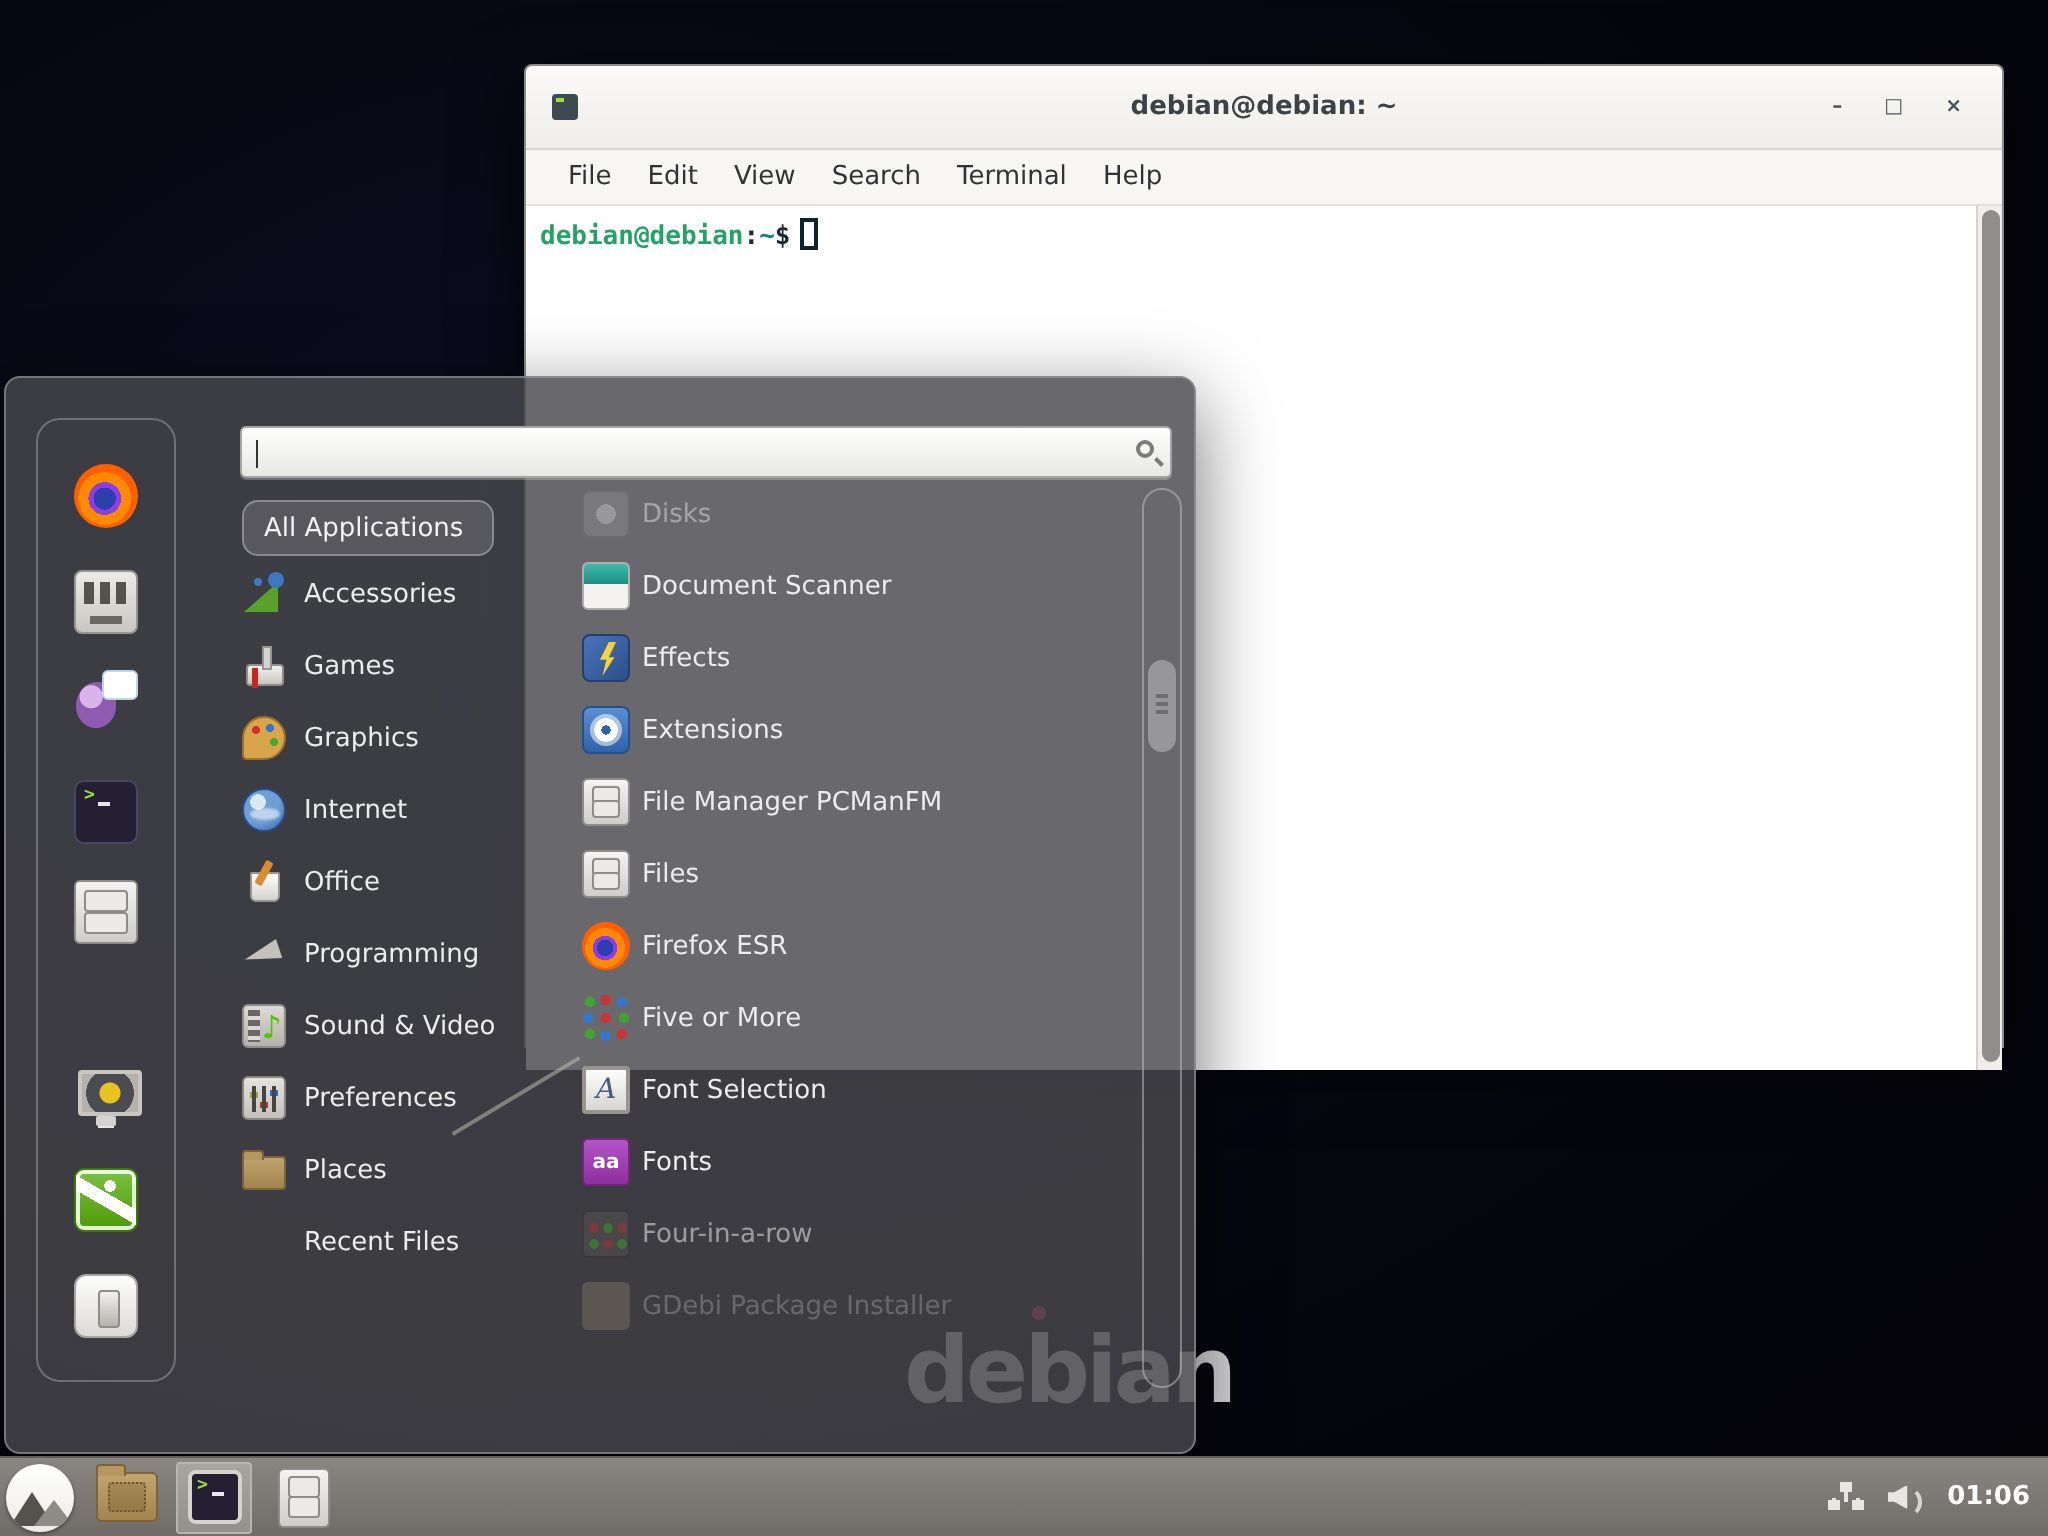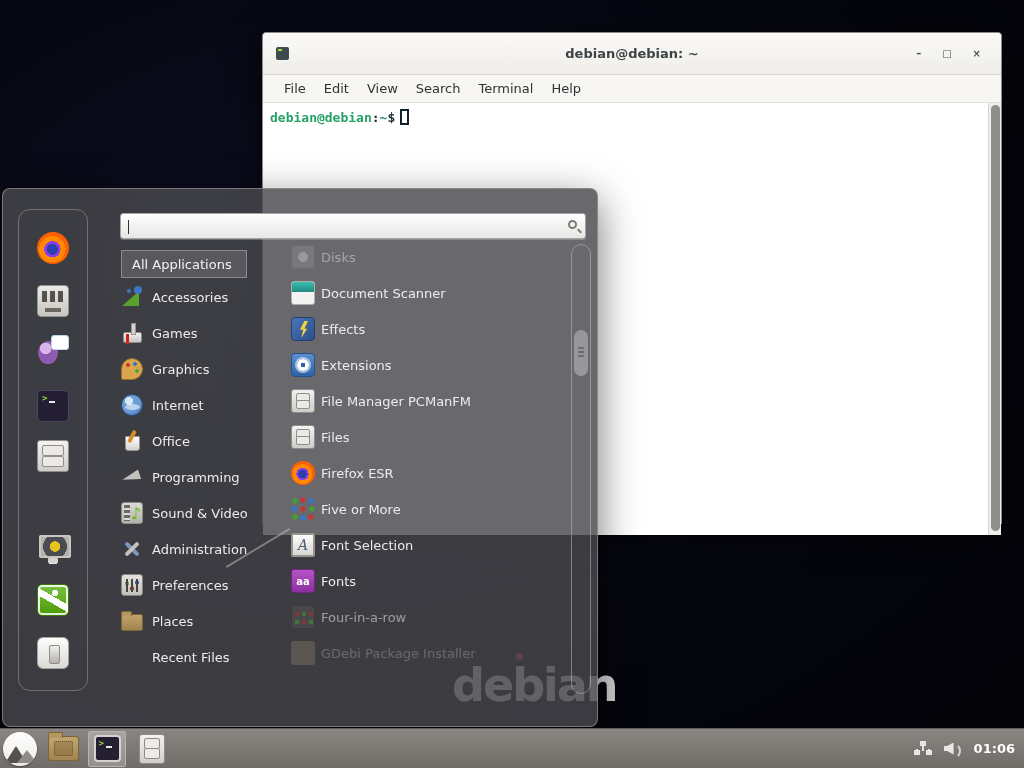--- a/index.html
+++ b/index.html
@@ -56,21 +56,21 @@
   .searchbox { position:absolute; left:117px; top:24px; width:466px; height:26px;
     background:linear-gradient(#fefefe,#e7e7e5); border:1px solid #a6a4a1; border-radius:3px;
     box-shadow:0 1px 0 rgba(255,255,255,0.25); }
   .search-caret { position:absolute; left:7px; top:6px; width:1px; height:14px; background:#333; }
   .search-glass { position:absolute; right:8px; top:6px; width:9px; height:9px;
     border:2px solid #7d7b78; border-radius:50%; }
   .search-glass::after { content:""; position:absolute; left:7px; top:8px; width:5px; height:2px;
     background:#7d7b78; transform:rotate(45deg); }
 
   .all-apps-btn { position:absolute; left:118px; top:61px; width:126px; height:28px;
-    background:rgba(255,255,255,0.14); border:1px solid rgba(255,255,255,0.30); border-radius:0;
+    background:rgba(255,255,255,0.14); border:1px solid rgba(255,255,255,0.30); border-radius:8px;
     color:#f2f2f2; font-size:13px; display:flex; align-items:center; padding-left:10px; cursor:pointer; }
 
   .cat-col { position:absolute; left:118px; top:90px; width:165px; }
   .cat-row { height:36px; display:flex; align-items:center; gap:9px; cursor:pointer; }
   .cat-label { font-size:13px; color:#ececec; }
 
   .app-col { position:absolute; left:288px; top:50px; width:275px; }
   .app-row { height:36px; display:flex; align-items:center; gap:6px; cursor:pointer; }
   .app-label { font-size:13px; color:#ececec; }
   .fade-45 { opacity:0.45; }
@@ -349,24 +349,20 @@
         </div>
       <div class="cat-row">
           <span class="ci ic-programming"></span>
           <span class="cat-label">Programming</span>
         </div>
       <div class="cat-row">
           <span class="ci ic-sound"></span>
           <span class="cat-label">Sound &amp; Video</span>
         </div>
       <div class="cat-row">
-          <span class="ci ic-admin"></span>
-          <span class="cat-label">Administration</span>
-        </div>
-      <div class="cat-row">
           <span class="ci ic-preferences"></span>
           <span class="cat-label">Preferences</span>
         </div>
       <div class="cat-row">
           <span class="ci ic-folder"></span>
           <span class="cat-label">Places</span>
         </div>
       <div class="cat-row">
           <span class="ci ic-empty"></span>
           <span class="cat-label">Recent Files</span>

